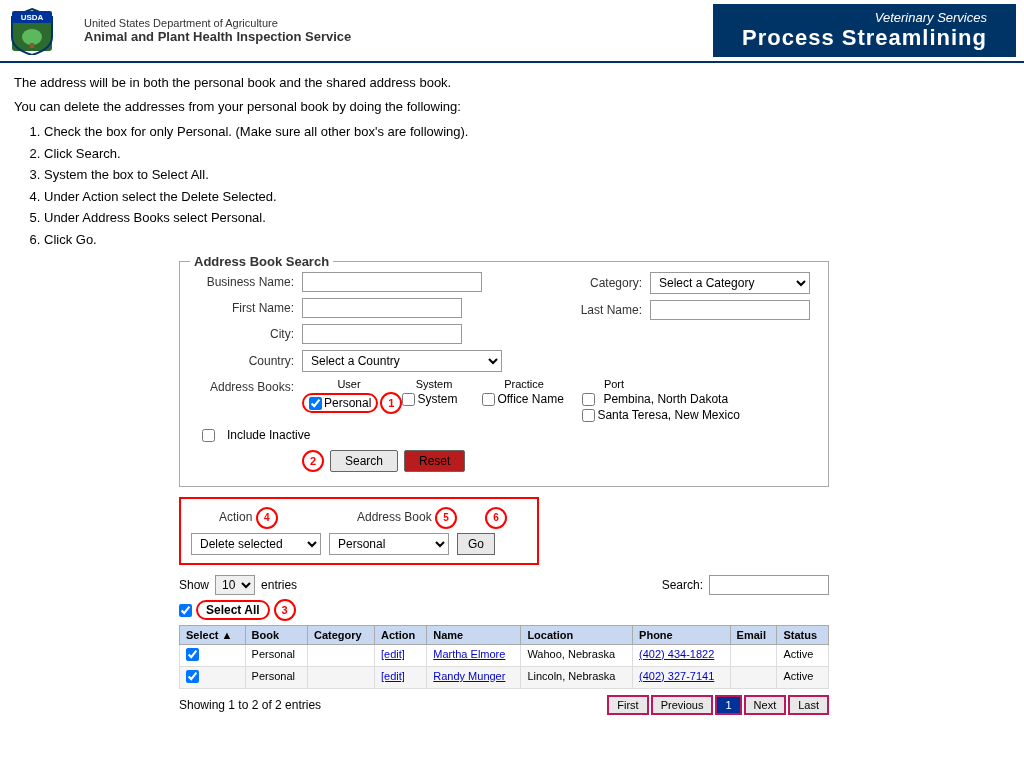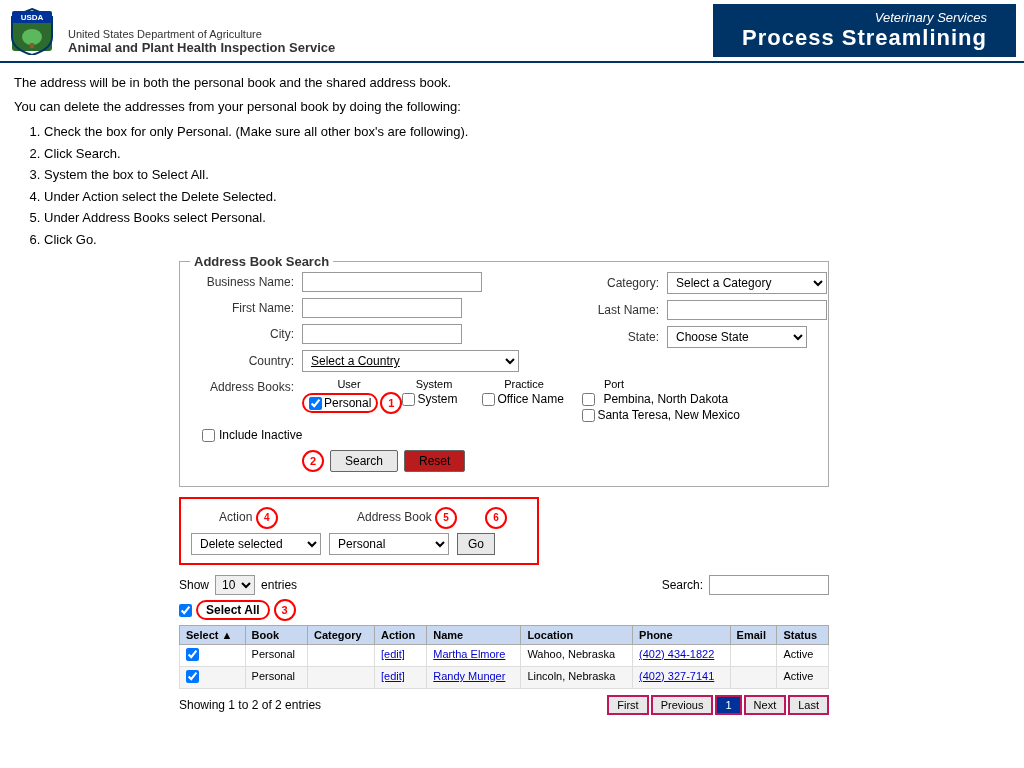--- a/index.html
+++ b/index.html
@@ -1,20 +1,20 @@
 <!DOCTYPE html>
 <html><head>
   <meta charset="utf-8">
   <style>
     * { box-sizing: border-box; margin: 0; padding: 0; }
     body { font-family: Arial, sans-serif; font-size: 13px; background: #fff; width: 1024px; min-height: 768px; }
 
     
     .header { display: flex; align-items: center; justify-content: space-between; border-bottom: 2px solid #003366; padding: 4px 8px; background: #fff; }
-    .header-left { display: flex; align-items: flex-end; gap: 12px; }
+    .header-left { display: flex; align-items: center; gap: 28px; }
     .usda-logo { display: flex; align-items: center; gap: 6px; }
     .usda-shield { width: 48px; height: 48px; }
     .usda-text { display: flex; flex-direction: column; }
     .usda-text .dept { font-size: 11px; color: #333; }
     .usda-text .agency { font-size: 13px; font-weight: bold; color: #333; }
     .header-right { background: #003366; color: #fff; padding: 6px 29px; text-align: right; }
     .header-right .vs { font-style: italic; font-size: 13px; }
     .header-right .ps { font-size: 22px; font-weight: bold; letter-spacing: 1px; }
 
     
@@ -39,21 +39,21 @@
 
     .two-col { display: flex; gap: 40px; }
     .col-left { flex: 1; }
     .col-right { flex: 1; }
 
     
     .addr-books-row { display: flex; align-items: flex-start; margin-bottom: 6px; }
     .addr-books-label { text-align: right; min-width: 100px; font-size: 12px; color: #333; margin-right: 8px; margin-top: 2px; }
 
     
-    .include-row { margin-bottom: 8px; margin-left: 8px; font-size: 12px; display: flex; align-items: center; gap: 4px; }
+    .include-row { margin-bottom: 8px; margin-left: 8px; font-size: 12px; display: flex; align-items: center; gap: 12px; }
 
     
     .buttons-row { display: flex; align-items: center; gap: 6px; margin-left: 108px; }
     .btn { padding: 3px 14px; font-size: 12px; border: 1px solid #666; background: #b91c1c; cursor: pointer; border-radius: 2px; }
     .btn-search { background: #e8e8e8; }
 
     
     .action-section { border: 2px solid red; padding: 8px 10px; margin-left: 165px; width: 360px; margin-bottom: 10px; }
     .action-row { display: flex; align-items: center; gap: 8px; }
     .action-select { border: 1px solid #999; padding: 2px 4px; font-size: 12px; background: #fff; width: 130px; }
@@ -153,42 +153,36 @@
         <div class="form-row">
           <span class="form-label">First Name:</span>
           <input class="form-input form-input-sm" type="text" style="">
         </div>
         <div class="form-row">
           <span class="form-label">City:</span>
           <input class="form-input form-input-sm" type="text" style="">
         </div>
         <div class="form-row">
           <span class="form-label">Country:</span>
-          <select class="form-select" style="width:217px;text-decoration:underline;">
+          <select class="form-select" style="width:200px;">
             <option>Select a Country</option>
           </select>
         </div>
       </div>
 
       <div class="col-right">
         <div class="form-row">
           <span class="form-label">Category:</span>
           <select class="form-select" style="width:160px;">
             <option>Select a Category</option>
           </select>
         </div>
         <div class="form-row">
           <span class="form-label">Last Name:</span>
           <input class="form-input form-input-sm" type="text" style="">
-        </div>
-        <div class="form-row">
-          <span class="form-label">State:</span>
-          <select class="form-select" style="width:140px;">
-            <option>Choose State</option>
-          </select>
         </div>
       </div>
     </div>
 
     <div class="addr-books-row">
       <span class="addr-books-label">Address Books:</span>
       <div>
 
         <div style="display:flex; gap:0; margin-bottom:2px; font-size:11px; margin-left:2px;">
           <span style="min-width:90px; text-align:center;">User</span>

